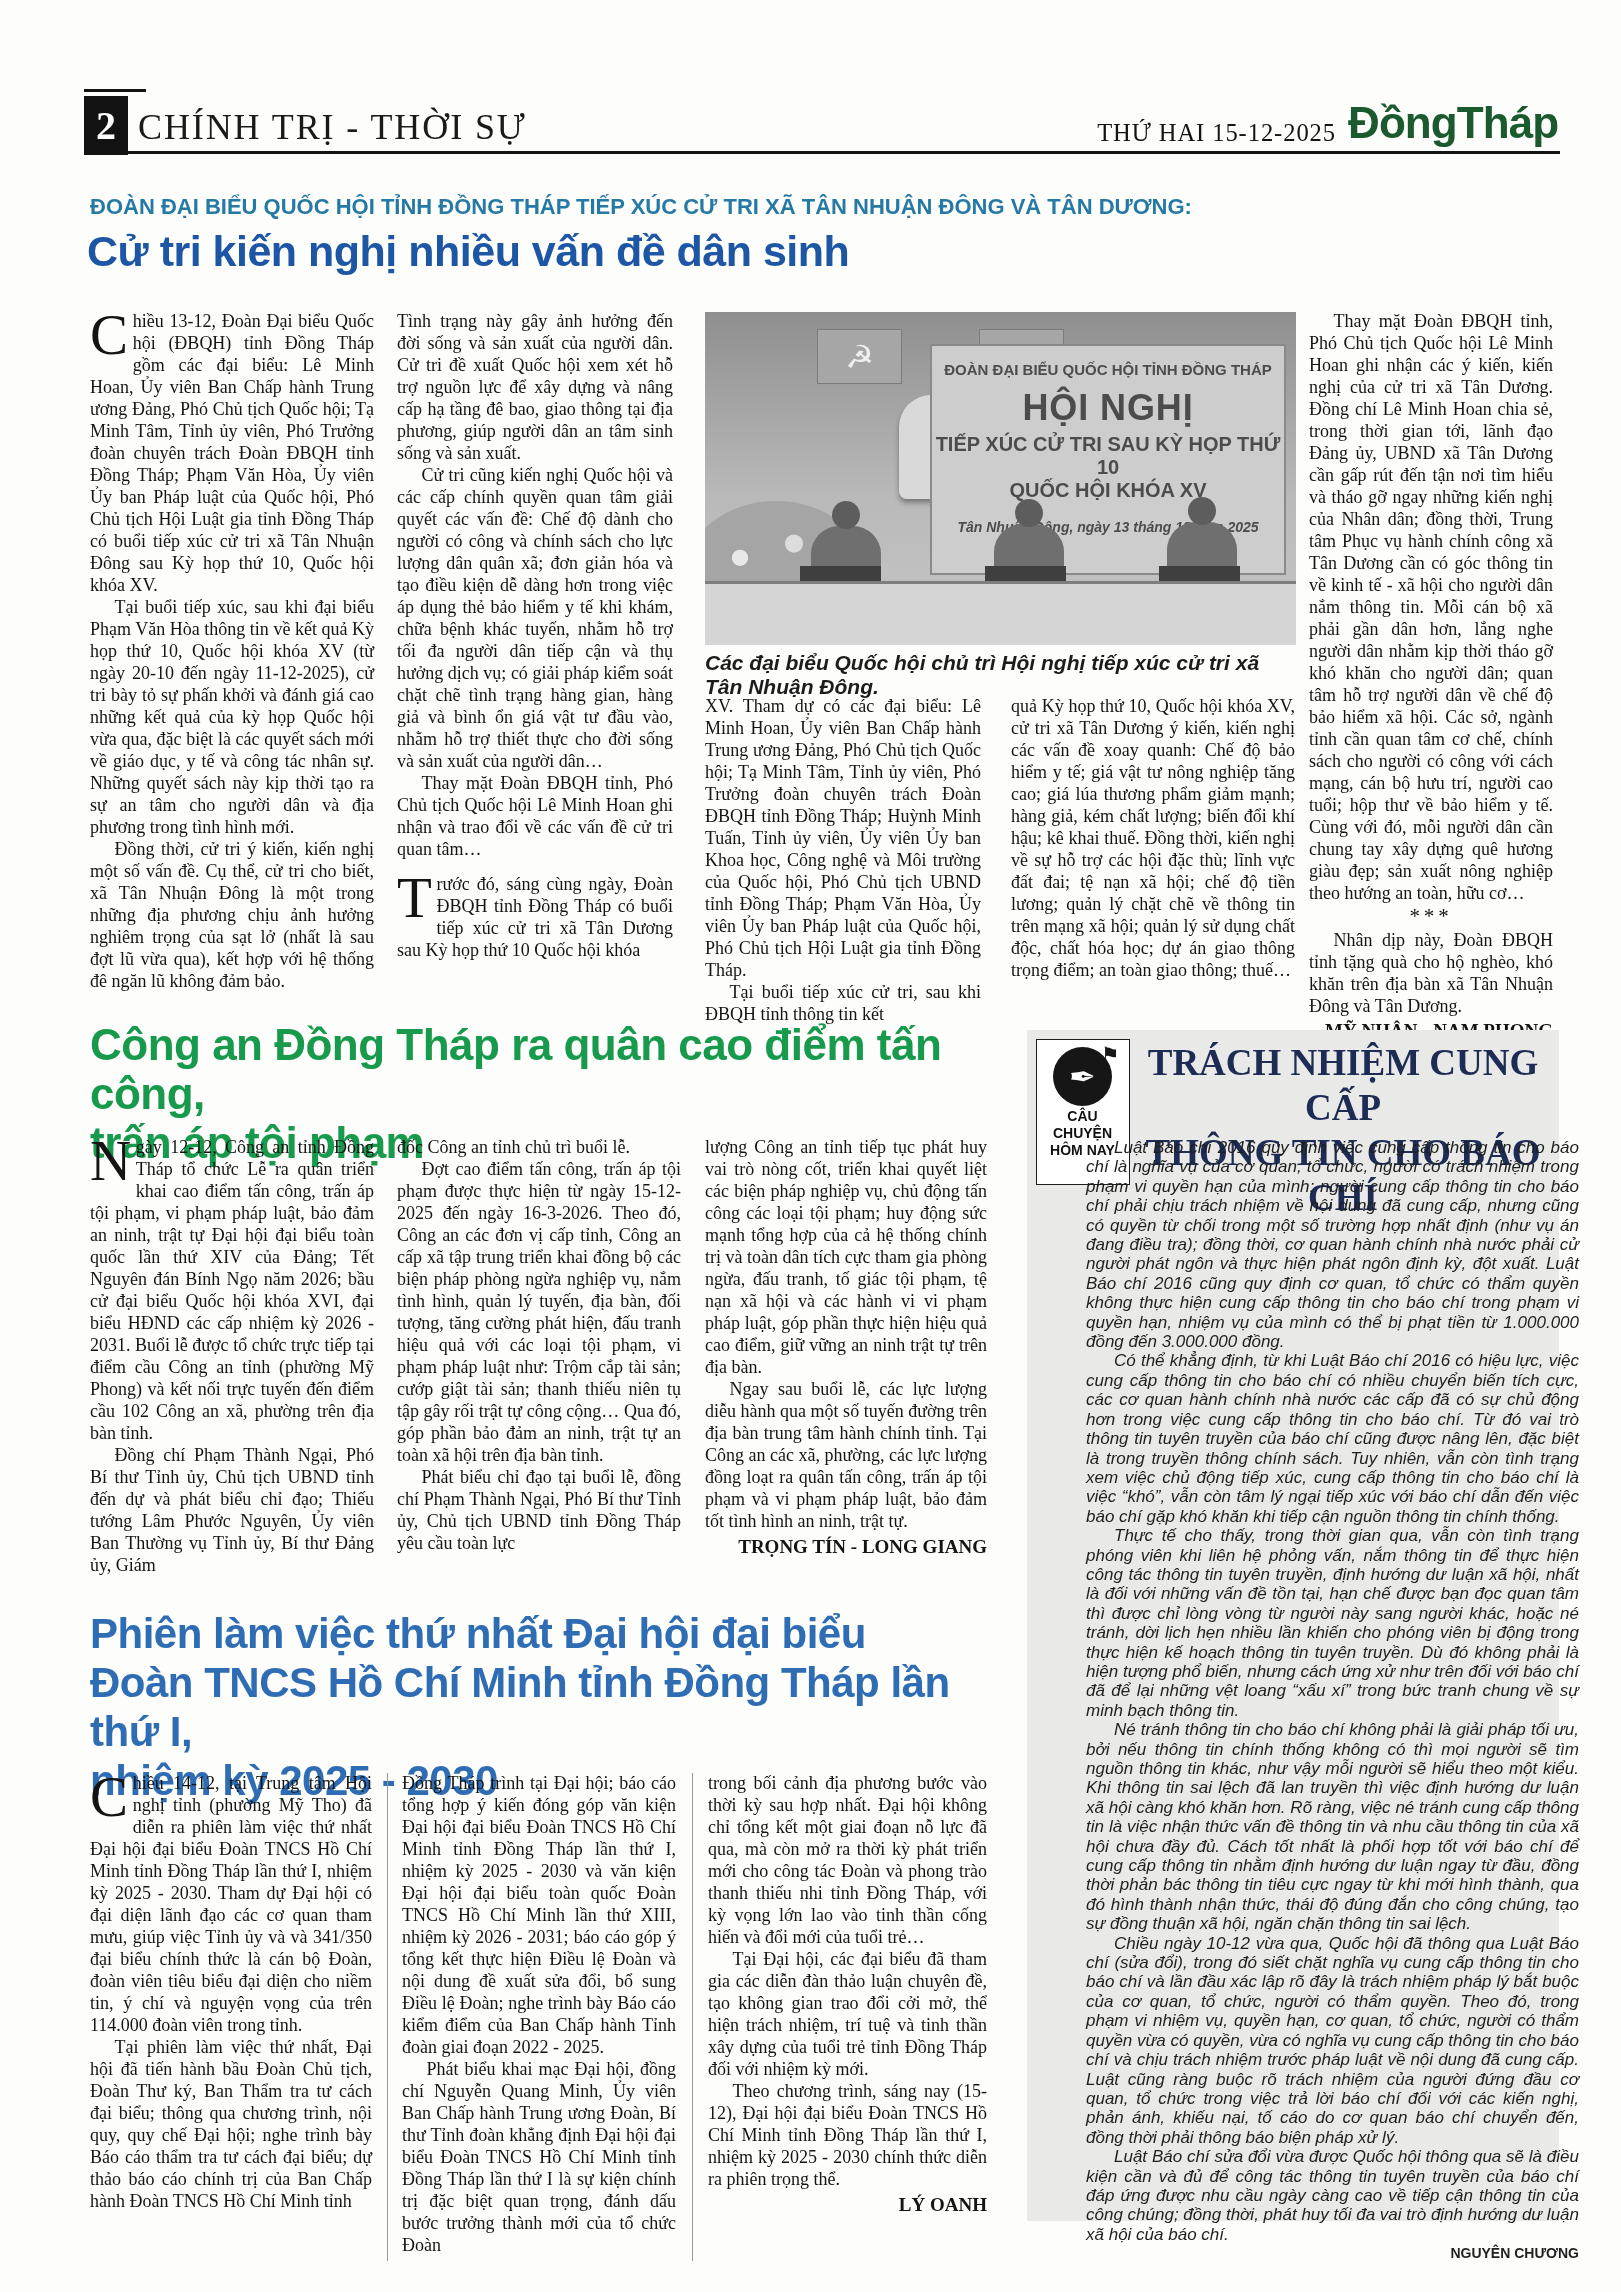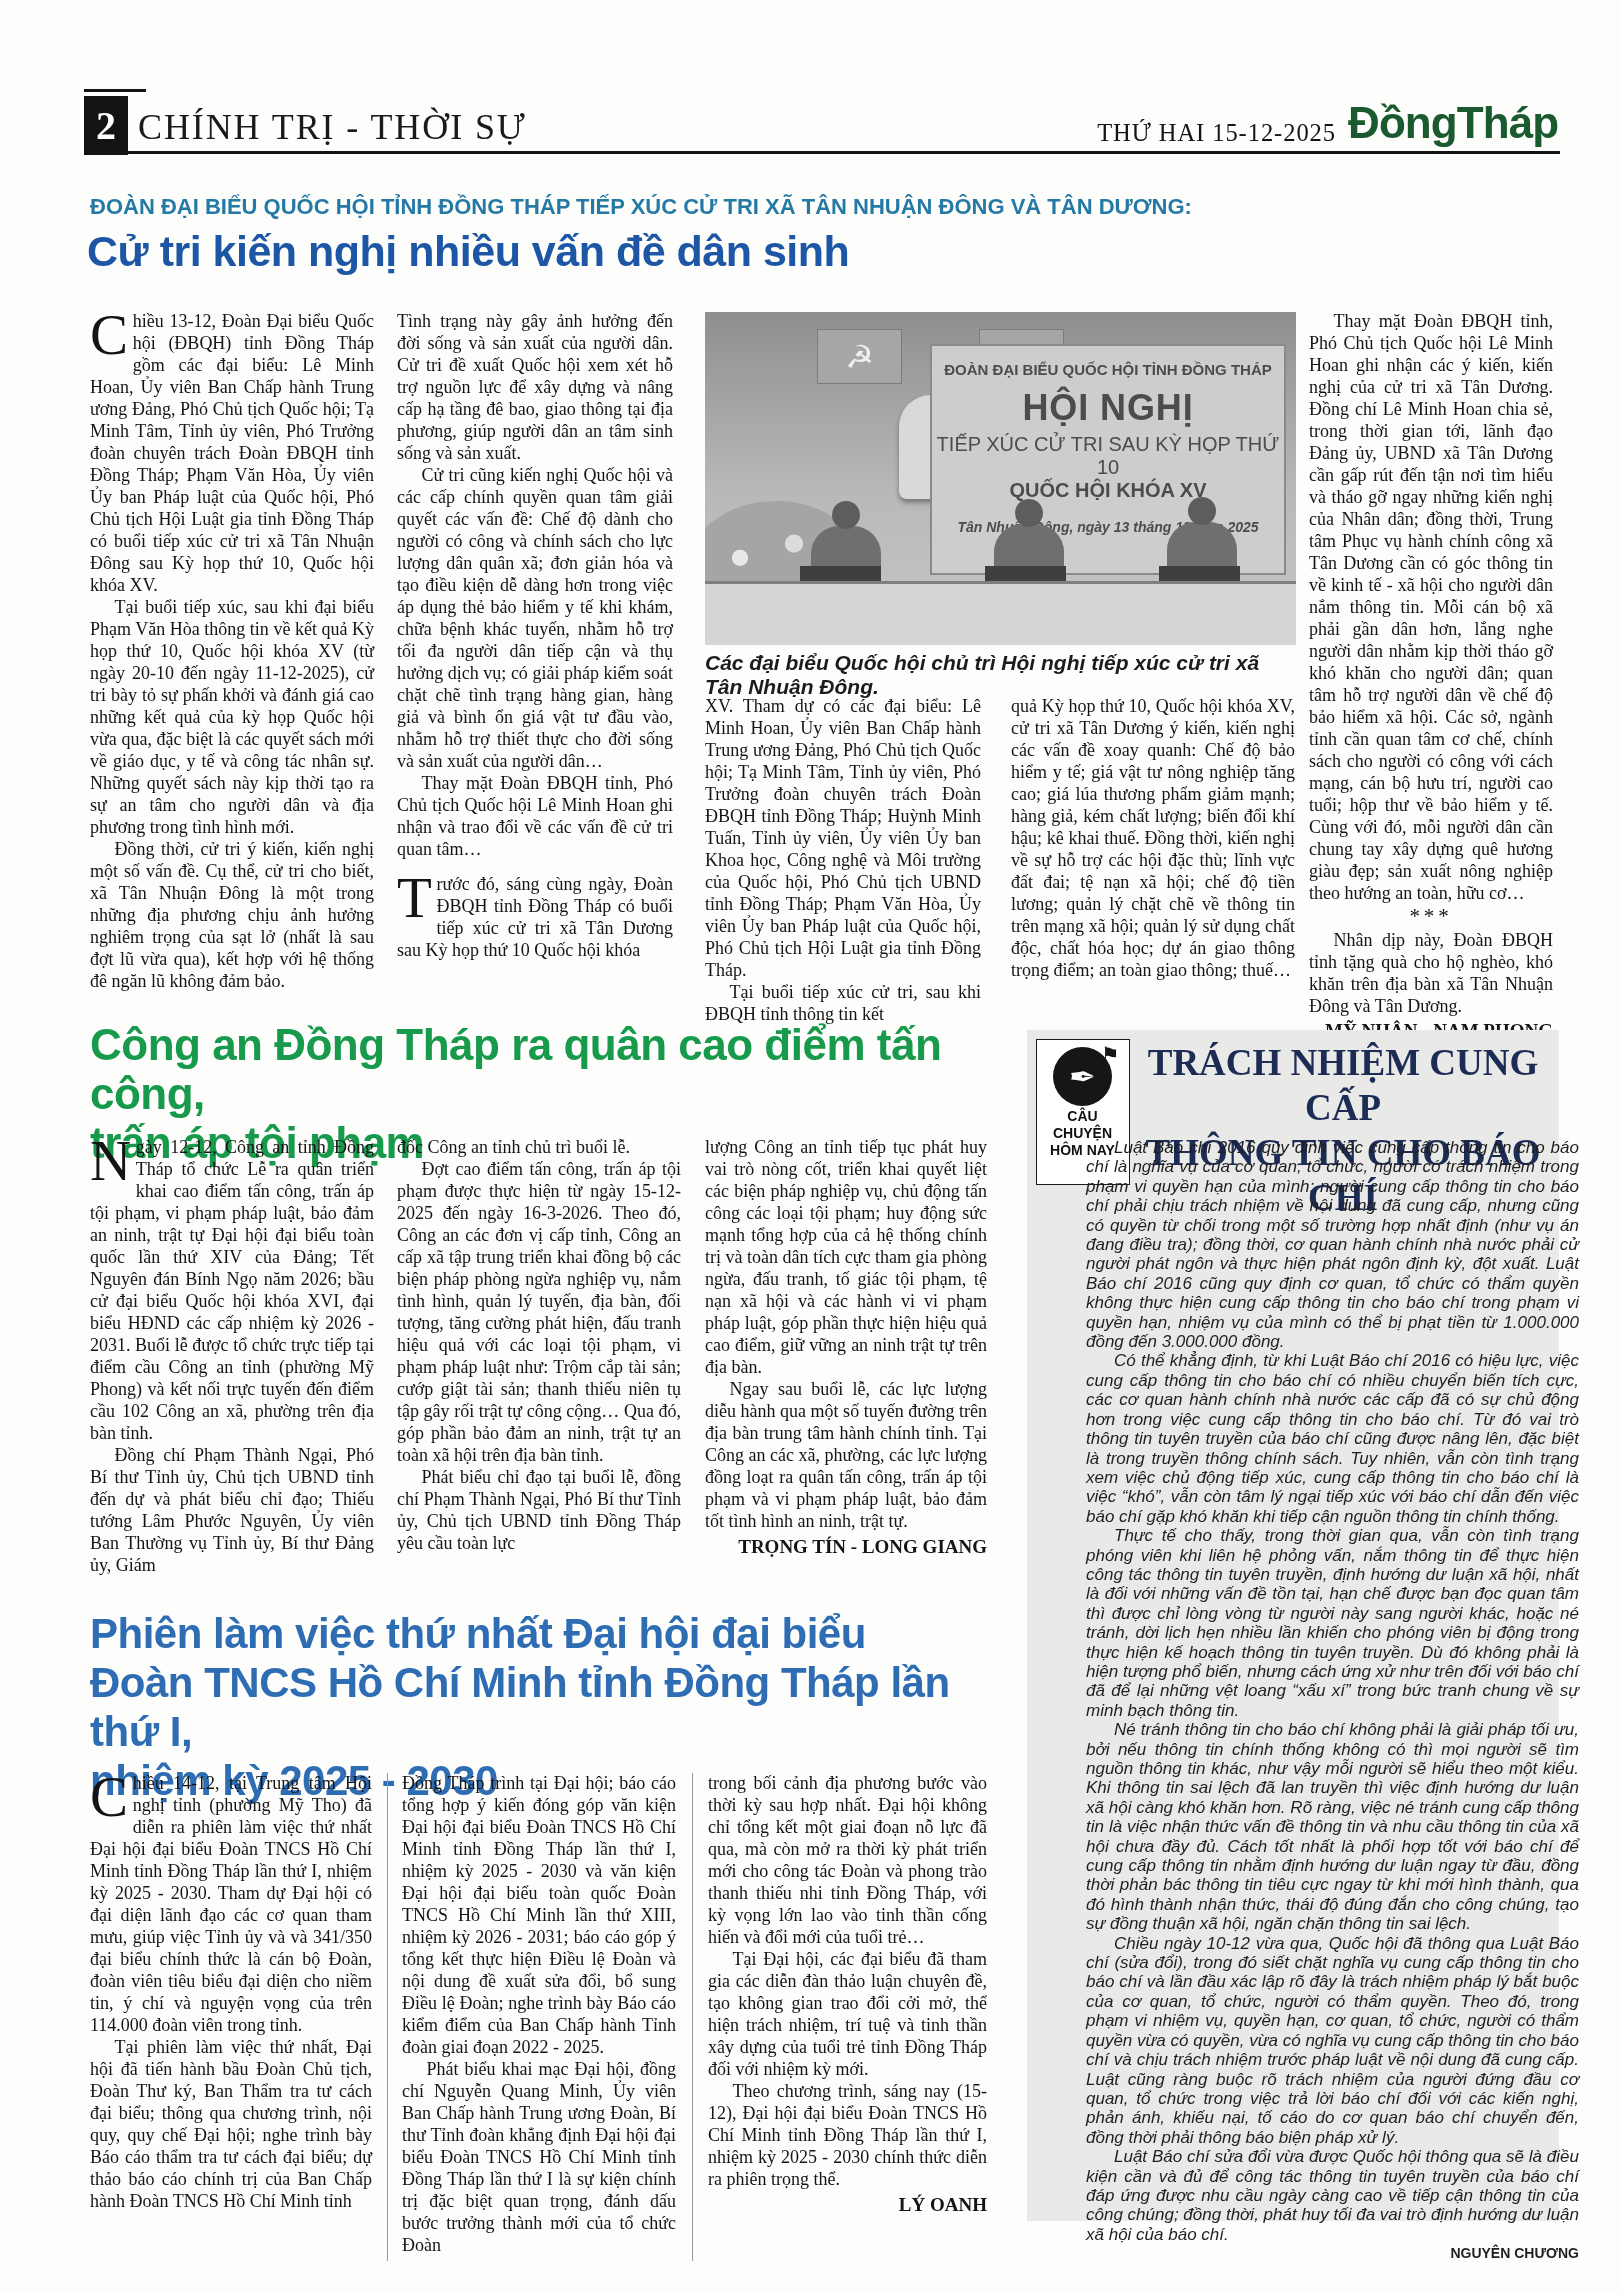--- a/index.html
+++ b/index.html
@@ -38,21 +38,21 @@
   .flowers{position:absolute;left:-19px;top:189px;width:180px;height:142px;background:
     radial-gradient(circle at 30% 40%, #e8e8e8 7.6px, transparent 8.5px),
     radial-gradient(circle at 60% 30%, #dcdcdc 8.5px, transparent 9.5px),
     radial-gradient(circle at 45% 65%, #eeeeee 9.5px, transparent 10.4px),
     radial-gradient(circle at 75% 60%, #d2d2d2 7.6px, transparent 8.5px),#a5a5a5;
     border-radius:50%;}
   .screen{position:absolute;left:225px;top:32px;width:352px;height:227px;background:#cdcdcd;
     border:2.8px solid #8a8a8a;text-align:center;color:#4c4c4c;font-family:"Liberation Sans",sans-serif;}
   .screen .l1{font-weight:bold;font-size:15px;margin-top:15px;}
   .screen .l2{font-weight:bold;font-size:36px;line-height:40px;margin-top:9.5px;letter-spacing:0.9px;}
-  .screen .l3{font-weight:normal;font-size:20px;margin-top:5.7px;}
+  .screen .l3{font-weight:bold;font-size:20px;margin-top:5.7px;}
   .screen .l4{font-weight:bold;font-size:20px;}
   .screen .l5{font-style:italic;font-weight:bold;font-size:14px;margin-top:17px;}
   .person{position:absolute;width:70px;height:57px;background:#6f6f6f;border-radius:28px 28px 0 0;}
   .person:before{content:"";position:absolute;left:21px;top:-24.6px;width:28px;height:28px;border-radius:50%;background:#5d5d5d;}
   .tablecloth{position:absolute;left:0;top:269px;width:591px;height:64px;background:#d5d5d5;border-top:3.8px solid #7e7e7e;}
   .plate{position:absolute;top:254px;width:81px;height:15px;background:#3f3f3f;}
   .caption{left:705px;top:651px;width:594px;font-family:"Liberation Sans",sans-serif;
     font-weight:bold;font-style:italic;font-size:21px;color:#1c1c1c;}
   
   .headline-2{left:90px;top:1020px;width:927px;font-family:"Liberation Sans",sans-serif;

